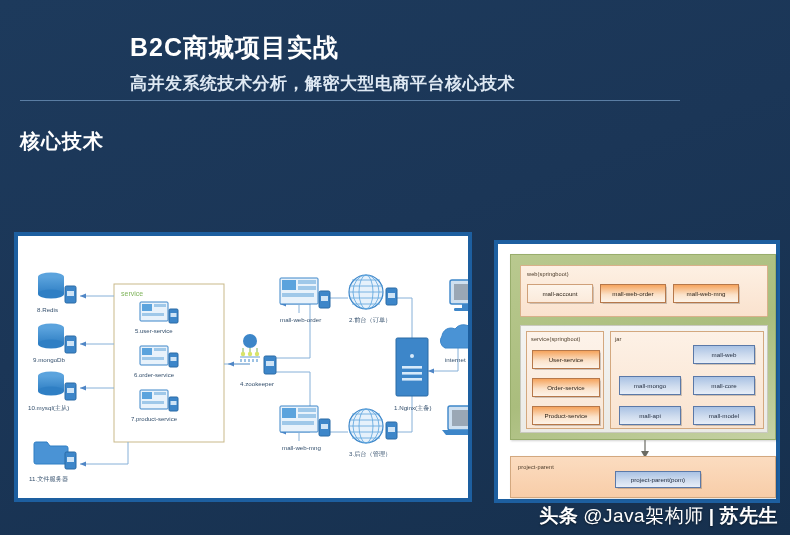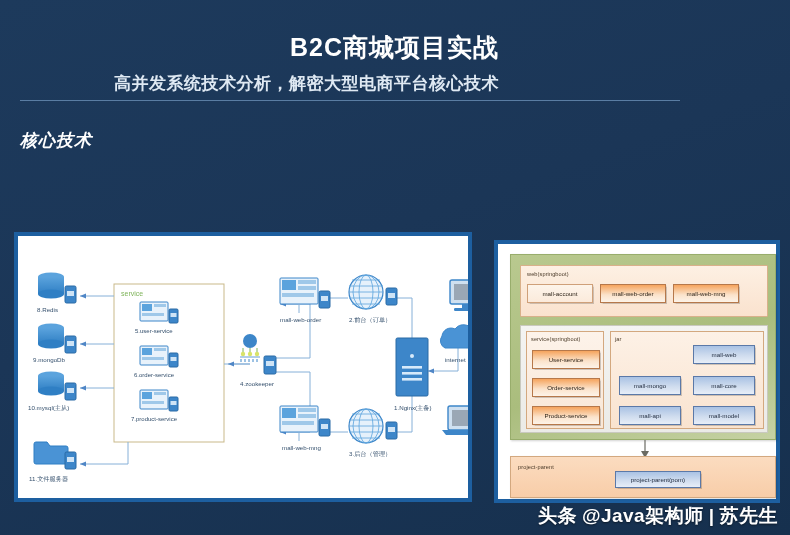--- a/index.html
+++ b/index.html
@@ -17,39 +17,39 @@
   }
 
   
   .header { position: absolute; left: 0; top: 18px; width: 790px; height: 92px; }
   .num {
     position: absolute; left: 18px; top: 12px;
     font-size: 62px; font-weight: bold; color: #2e93d9;
     letter-spacing: -2px; line-height: 62px;
     font-family: "DejaVu Sans", sans-serif;
   }
-  .title-block { position: absolute; left: 114px; top: 14px; text-align: right; }
+  .title-block { position: absolute; left: 130px; top: 14px; }
   .title {
     font-size: 25px; font-weight: bold; color: #ffffff;
     letter-spacing: 1px; line-height: 31px;
   }
   .subtitle {
     font-size: 17px; font-weight: bold; color: #dfe9f3;
     letter-spacing: 0.5px; line-height: 28px; margin-top: 7px;
   }
   .hrule {
     position: absolute; left: 20px; top: 100px; width: 660px; height: 1px;
     background: #5a7da3;
   }
 
   
   .core { position: absolute; left: 20px; top: 128px; width: 755px; }
   .core-title {
-    font-size: 17px; font-weight: bold; color: #ffffff;
-    letter-spacing: 1px; line-height: 26px; font-style: italic;
+    font-size: 20px; font-weight: bold; color: #ffffff;
+    letter-spacing: 1px; line-height: 26px;
   }
   .core-desc {
     margin-top: 7px;
     font-size: 14.6px; color: #e3ebf4; line-height: 25px;
     letter-spacing: 0.2px;
   }
 
   
   .panel-left {
     position: absolute; left: 14px; top: 232px; width: 458px; height: 270px;
@@ -127,21 +127,21 @@
   }
   .rd-arrow { position: absolute; left: 136px; top: 192px; }
 
   
   .watermark {
     position: absolute; right: 12px; bottom: 6px;
     font-size: 19px; font-weight: bold; color: #ffffff;
     letter-spacing: .5px; text-shadow: 0 1px 2px rgba(0,0,0,.5);
     white-space: nowrap;
   }
-  .watermark .at { font-weight: bold; margin-top: 40px; }
+  .watermark .at { font-weight: normal; margin-top: 40px; }
 </style>
 </head>
 <body>
 
 <div class="slide">
 
   <div class="header">
     <div class="title-block">
       <div class="title">B2C商城项目实战</div>
       <div class="subtitle">高并发系统技术分析，解密大型电商平台核心技术</div>

